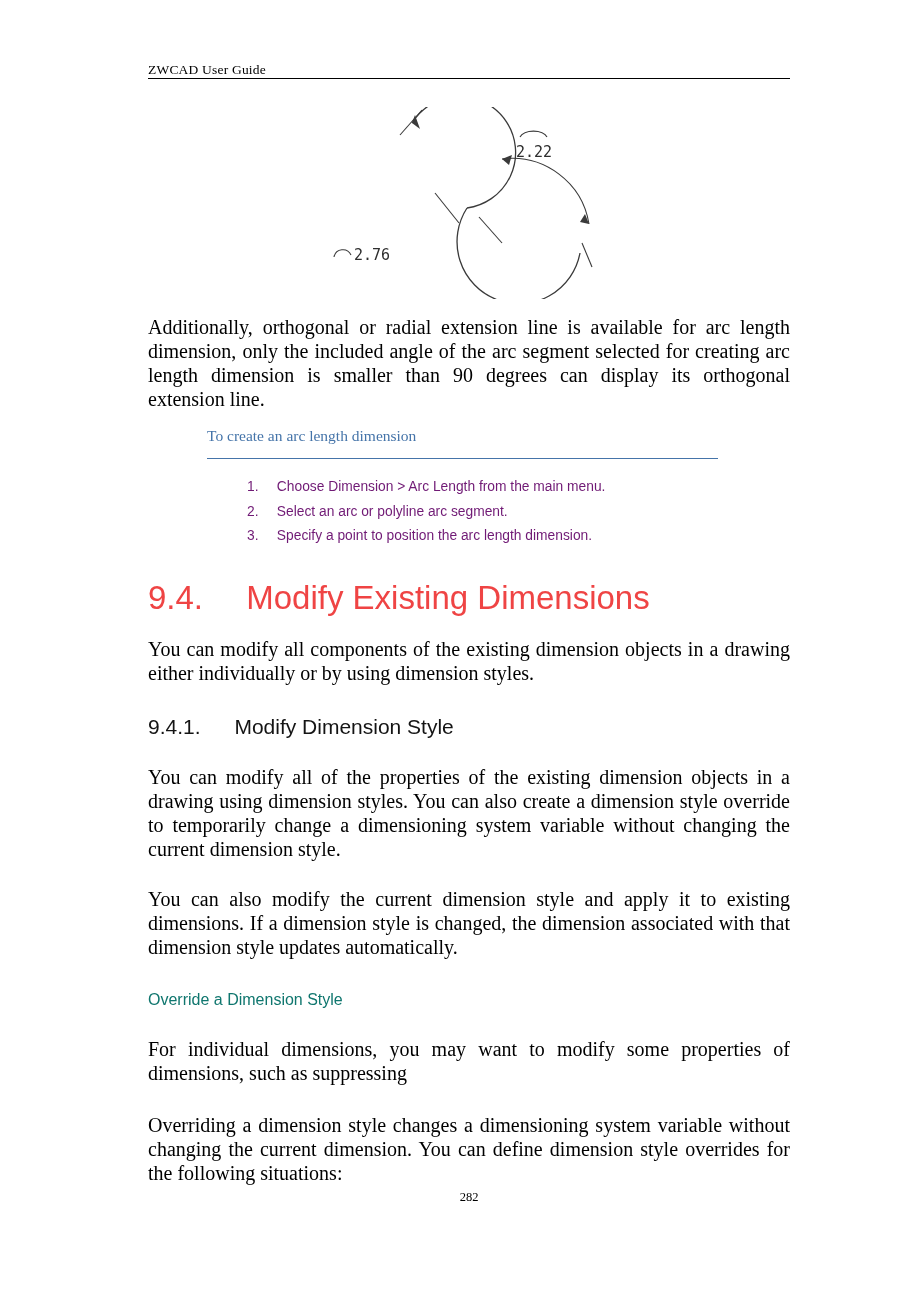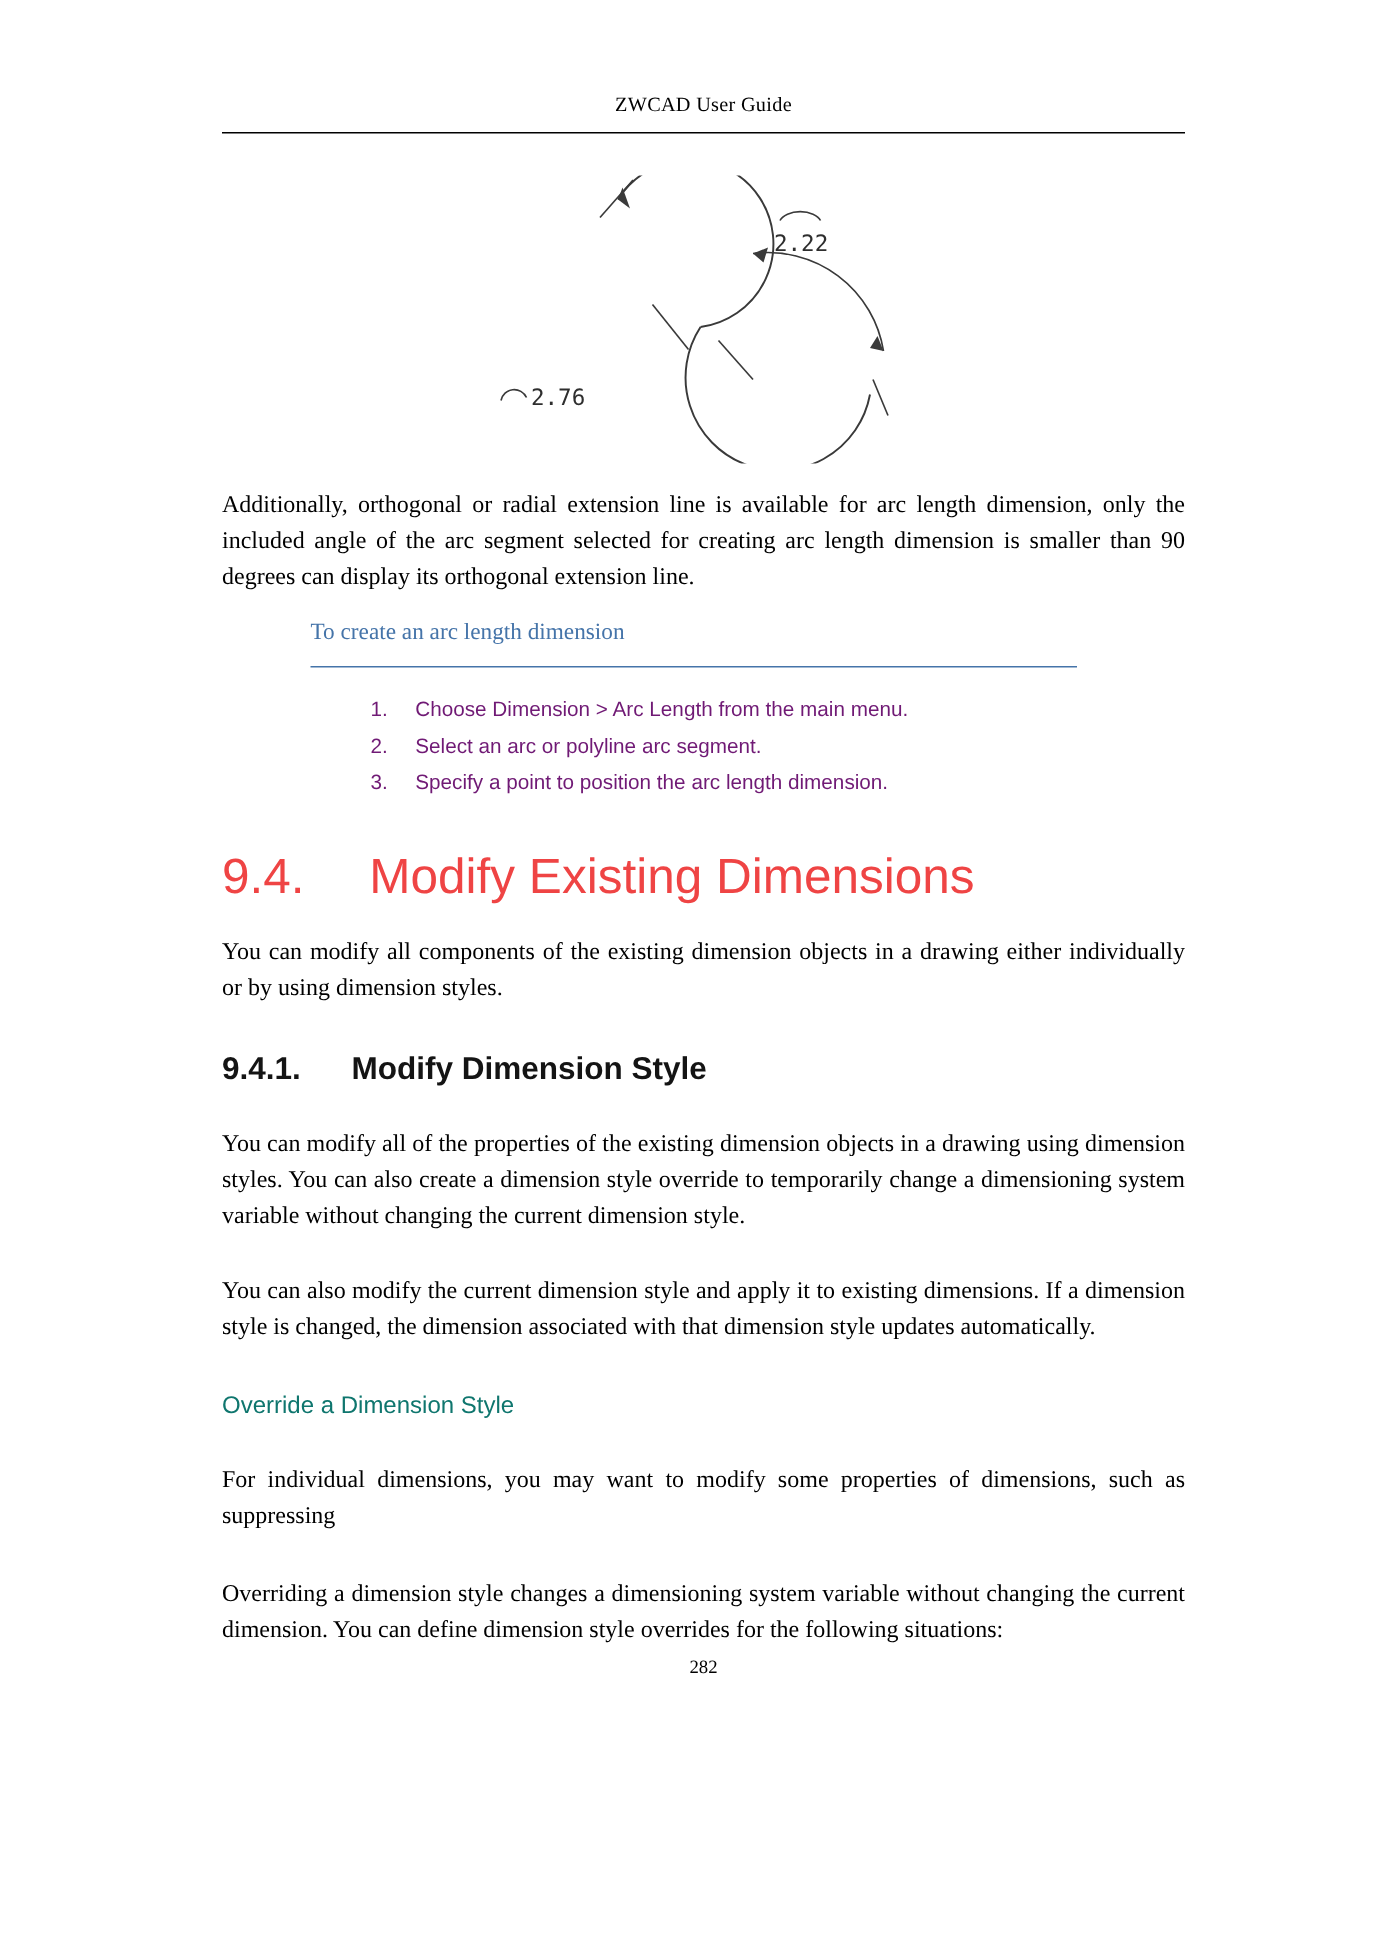--- a/index.html
+++ b/index.html
@@ -13,38 +13,38 @@
     font-family: "Liberation Serif", serif;
     color: #000;
     overflow: hidden;
   }
   .content {
     margin-left: 148px;
     width: 642px;
     padding-top: 62px;
   }
   .doc-header {
-    text-align: center;
+    text-align: left;
     font-size: 13.5px;
-    padding-bottom: 10px;
+    padding-bottom: 0;
     border-bottom: 1.5px solid #000;
     letter-spacing: 0.2px;
   }
   .figure-wrap {
     margin: 28px 0 0 168px;
     width: 305px;
     height: 192px;
   }
   .figure-wrap svg { display: block; }
   .cad-line { stroke: #3a3a3a; stroke-width: 1.3; fill: none; }
   .cad-thin { stroke: #3a3a3a; stroke-width: 1.1; fill: none; }
   .cad-fill { fill: #3a3a3a; stroke: none; }
   .cad-text { font-family: "DejaVu Sans Mono", monospace; font-size: 15px; fill: #2e2e2e; }
   p.body {
-    font-size: 16px;
+    font-size: 20px;
     line-height: 24px;
     text-align: justify;
   }
   .intro { margin-top: 16px; }
   .procedure {
     margin: 16px 0 0 59px;
     width: 511px;
     padding-bottom: 13px;
     border-bottom: 1.3px solid #4574a9;
   }
@@ -66,21 +66,21 @@
     font-family: "Liberation Sans", sans-serif;
     font-weight: 400;
     font-size: 33px;
     color: #ef4444;
   }
   h1.section-h .sec-num { margin-right: 34px; }
   .section-intro { margin-top: 20px; }
   h2.subsection-h {
     margin-top: 30px;
     font-family: "Liberation Sans", sans-serif;
-    font-weight: 700;
+    font-weight: 400;
     font-size: 21px;
     color: #141414;
   }
   h2.subsection-h .sec-num { margin-right: 28px; }
   .p-gap { margin-top: 26px; }
   h3.minor-h {
     margin-top: 32px;
     font-family: "Liberation Sans", sans-serif;
     font-weight: 400;
     font-size: 16px;

